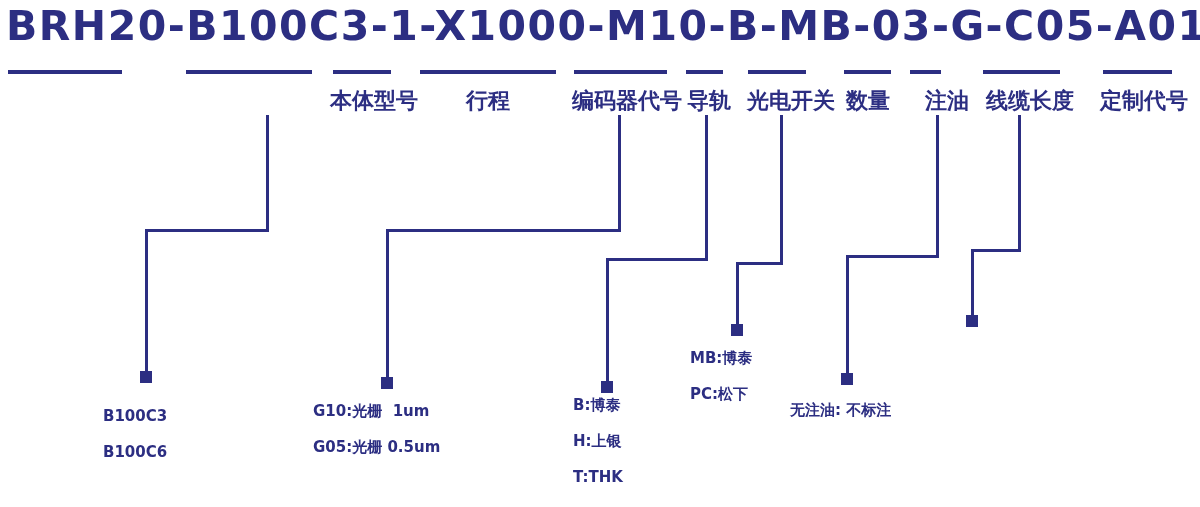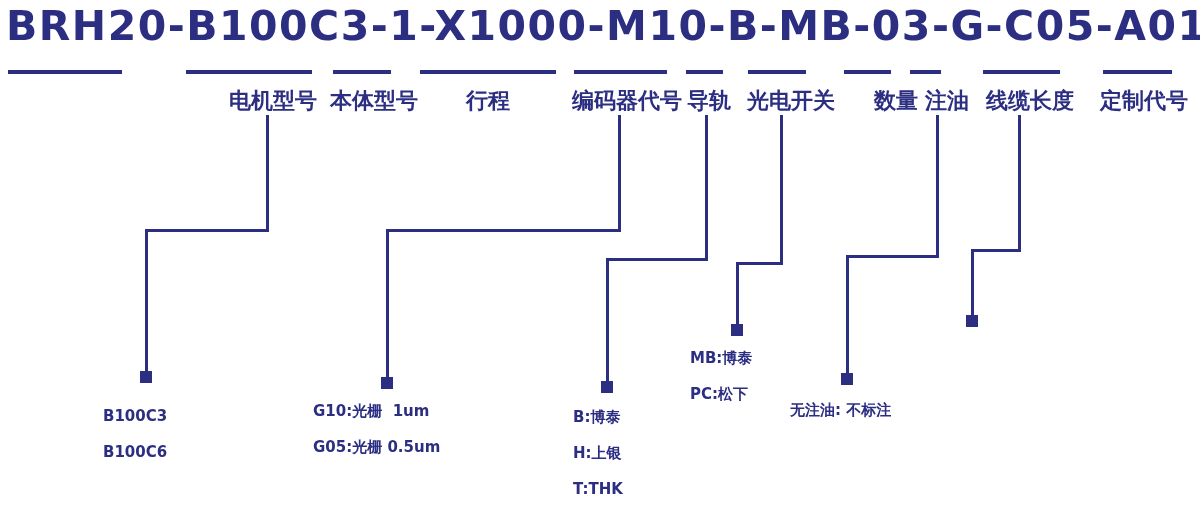--- a/index.html
+++ b/index.html
@@ -68,27 +68,26 @@
   <div class="rule" style="left:333px;  width:58px"></div>
   <div class="rule" style="left:420px;  width:136px"></div>
   <div class="rule" style="left:574px;  width:93px"></div>
   <div class="rule" style="left:686px;  width:37px"></div>
   <div class="rule" style="left:748px;  width:58px"></div>
   <div class="rule" style="left:844px;  width:47px"></div>
   <div class="rule" style="left:910px;  width:31px"></div>
   <div class="rule" style="left:983px;  width:77px"></div>
   <div class="rule" style="left:1103px; width:69px"></div>
 
-  <div class="seg-label" style="left:229px">电机型号</div>
   <div class="seg-label" style="left:330px">本体型号</div>
   <div class="seg-label" style="left:466px">行程</div>
   <div class="seg-label" style="left:572px">编码器代号</div>
   <div class="seg-label" style="left:687px">导轨</div>
   <div class="seg-label" style="left:747px">光电开关</div>
-  <div class="seg-label" style="left:874px">数量</div>
+  <div class="seg-label" style="left:846px">数量</div>
   <div class="seg-label" style="left:925px">注油</div>
   <div class="seg-label" style="left:1100px">定制代号</div>
   <div class="seg-label" style="left:986px">线缆长度</div>
 
   <div class="vline" style="left:266px;top:115px;height:117px"></div>
   <div class="hline" style="left:145px;top:229px;width:124px"></div>
   <div class="vline" style="left:145px;top:229px;height:150px"></div>
   <div class="dot" style="left:140px;top:371px"></div>
   <div class="opts" style="left:103px;top:398px">
     <div>B100C3</div>
@@ -101,21 +100,21 @@
   <div class="dot" style="left:381px;top:377px"></div>
   <div class="opts" style="left:313px;top:393px">
     <div>G10:光栅  1um</div>
     <div>G05:光栅 0.5um</div>
   </div>
 
   <div class="vline" style="left:705px;top:115px;height:146px"></div>
   <div class="hline" style="left:606px;top:258px;width:102px"></div>
   <div class="vline" style="left:606px;top:258px;height:131px"></div>
   <div class="dot" style="left:601px;top:381px"></div>
-  <div class="opts" style="left:573px;top:399px">
+  <div class="opts" style="left:573px;top:387px">
     <div>B:博泰</div>
     <div>H:上银</div>
     <div>T:THK</div>
   </div>
 
   <div class="vline" style="left:780px;top:115px;height:150px"></div>
   <div class="hline" style="left:736px;top:262px;width:47px"></div>
   <div class="vline" style="left:736px;top:262px;height:70px"></div>
   <div class="dot" style="left:731px;top:324px"></div>
   <div class="opts" style="left:690px;top:340px">

